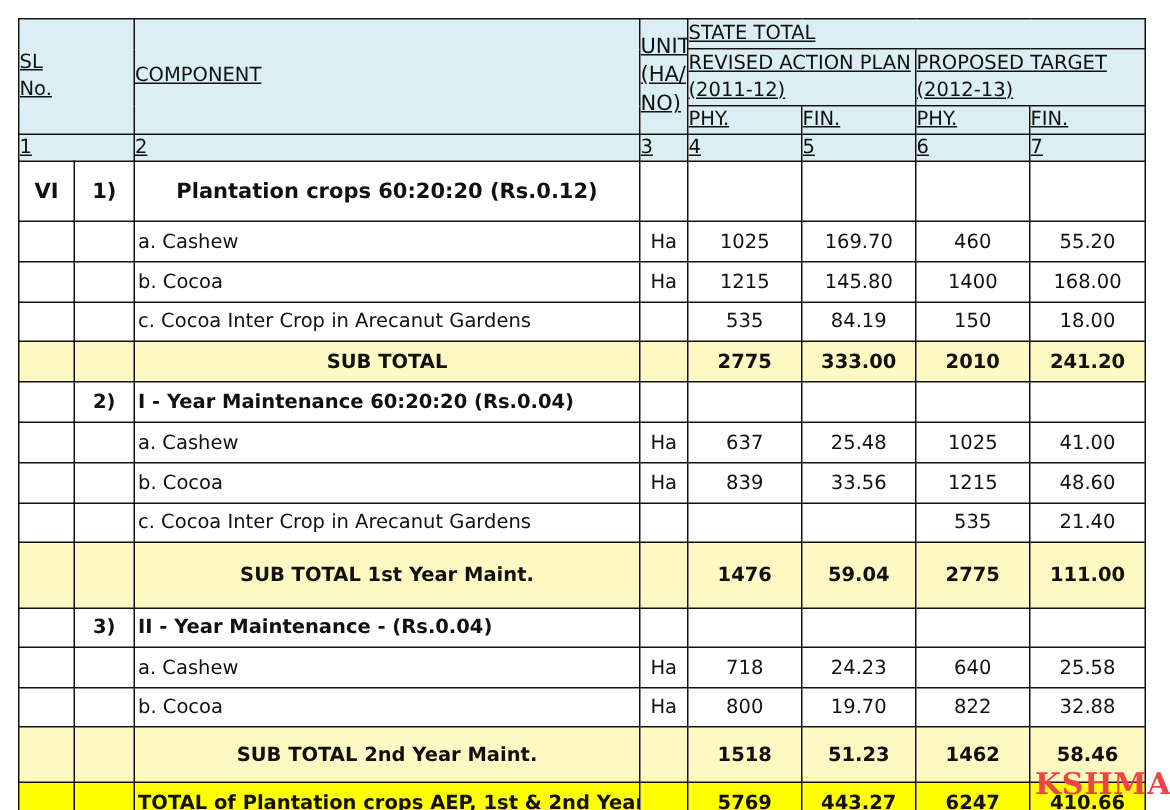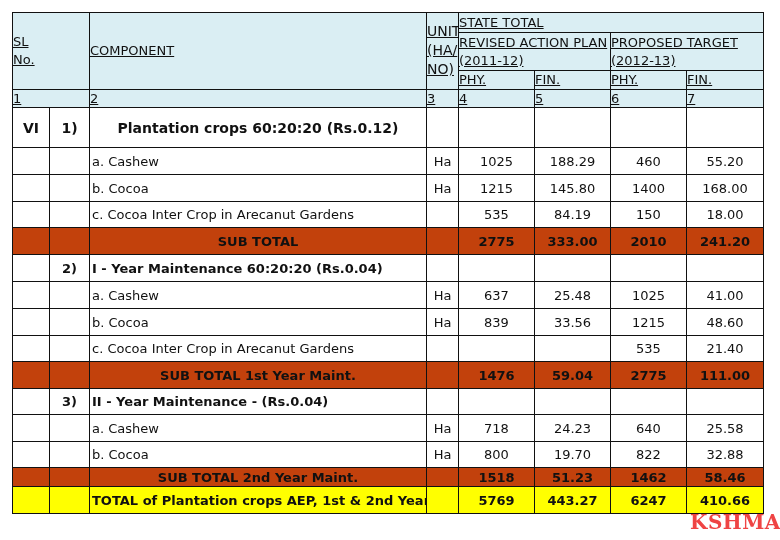--- a/index.html
+++ b/index.html
@@ -3,21 +3,21 @@
 <meta charset="utf-8">
 <style>
   html, body { margin:0; padding:0; background:#ffffff; }
   body { width:780px; height:540px; position:relative; overflow:hidden; font-family:"DejaVu Sans", sans-serif; }
   table.main { position:absolute; left:12px; top:12px; border-collapse:collapse; table-layout:fixed; width:751px; }
   table.main td { border:1px solid #111; padding:0; font-size:13px; color:#111; overflow:hidden; white-space:nowrap; }
   .hdr td { background:#daeef3; font-size:8px; text-align:left; line-height:1.35;text-decoration:underline; }
   .hdr td.unit { font-size:14px; }
   .c { text-align:center; }
   .l { text-align:left; padding-left:2px !important; }
-  .sub td { background:#c2410c; font-weight:bold; }
+  .sub td { background:#fef9c3; font-weight:bold; }
   .tot td { background:#ffff00; font-weight:bold; }
   .sec td { font-weight:bold; }
   .big { font-size:14px !important; }
   .num { text-align:center; font-size:13px; }
   .bnum { text-align:center; font-size:12.5px; font-weight:bold;margin-left:12px; }
   .logo { position:absolute; left:690px; top:510px; font-family:"DejaVu Serif", serif; font-weight:bold; font-size:20px; color:#ef4444; letter-spacing:0.5px; }
 </style>
 </head>
 <body>
 
@@ -81,21 +81,21 @@
         <td></td>
         <td></td>
         <td></td>
   </tr>
   <tr style="height:27px">
     <td></td>
         <td></td>
     <td class="l">a. Cashew</td>
     <td class="c">Ha</td>
     <td class="num">1025</td>
-    <td class="num">188.29</td>
+    <td class="num">169.70</td>
     <td class="num">460</td>
     <td class="num">55.20</td>
   </tr>
   <tr style="height:27px">
     <td></td>
         <td></td>
     <td class="l">b. Cocoa</td>
     <td class="c">Ha</td>
     <td class="num">1215</td>
     <td class="num">145.80</td>
@@ -156,21 +156,21 @@
   <tr style="height:26px">
     <td></td>
         <td></td>
     <td class="l">c. Cocoa Inter Crop in Arecanut Gardens</td>
     <td class="c"></td>
     <td class="num"></td>
     <td class="num"></td>
     <td class="num">535</td>
     <td class="num">21.40</td>
   </tr>
-  <tr class="sub" style="height:27px">
+  <tr class="sub" style="height:44px">
     <td></td>
         <td></td>
     <td class="c">SUB TOTAL 1st Year Maint.</td>
     <td></td>
     <td class="bnum">1476</td>
     <td class="bnum">59.04</td>
     <td class="bnum">2775</td>
     <td class="bnum">111.00</td>
   </tr>
 
@@ -197,21 +197,21 @@
   <tr style="height:26px">
     <td></td>
         <td></td>
     <td class="l">b. Cocoa</td>
     <td class="c">Ha</td>
     <td class="num">800</td>
     <td class="num">19.70</td>
     <td class="num">822</td>
     <td class="num">32.88</td>
   </tr>
-  <tr class="sub" style="height:19px">
+  <tr class="sub" style="height:37px">
     <td></td>
         <td></td>
     <td class="c">SUB TOTAL 2nd Year Maint.</td>
     <td></td>
     <td class="bnum">1518</td>
     <td class="bnum">51.23</td>
     <td class="bnum">1462</td>
     <td class="bnum">58.46</td>
   </tr>
 

